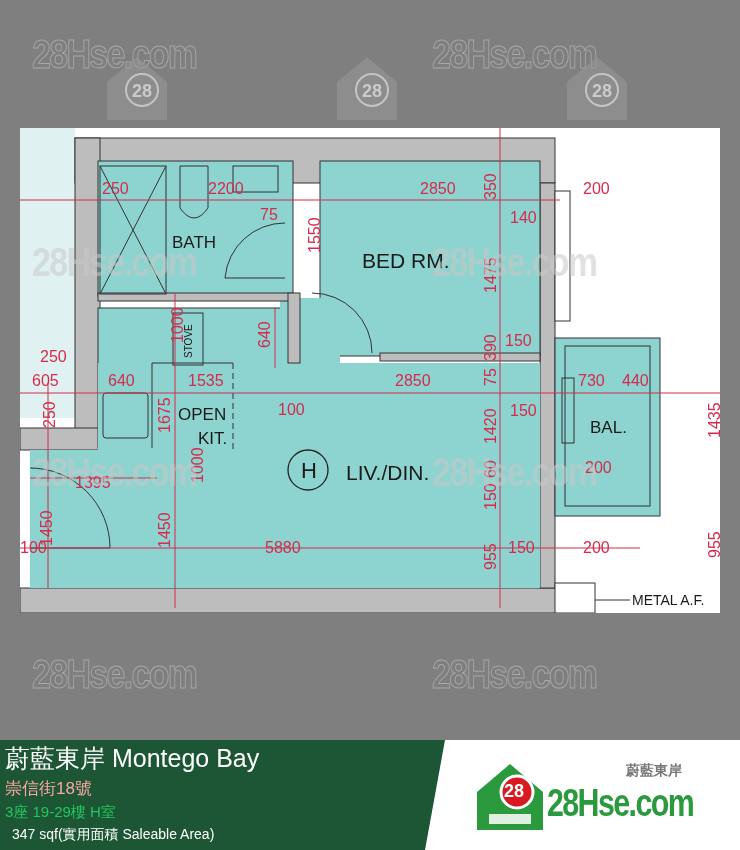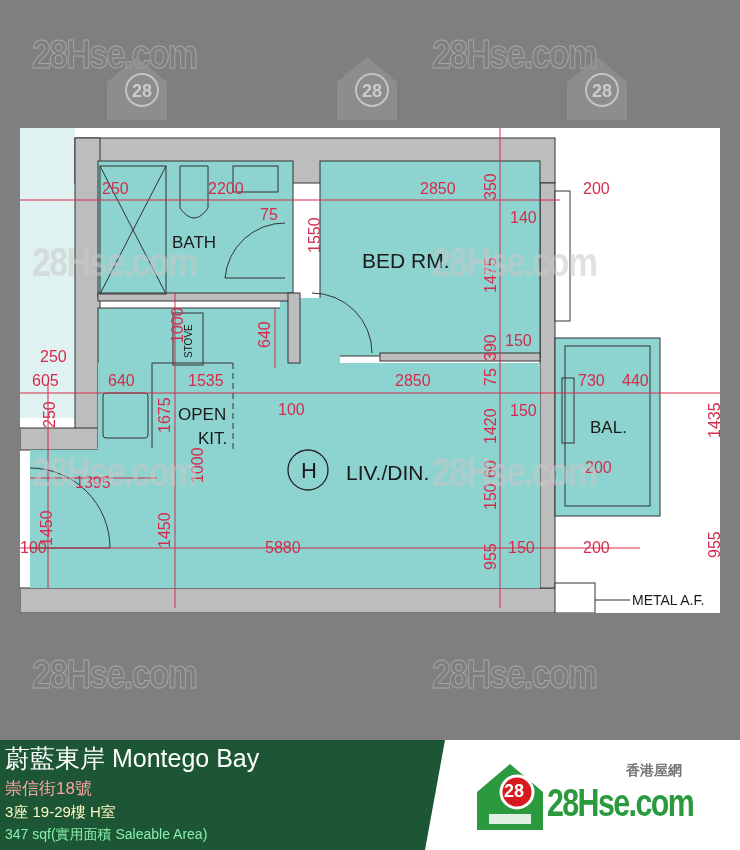--- a/index.html
+++ b/index.html
@@ -5,22 +5,22 @@
   html, body { margin:0; padding:0; }
   body { width:740px; height:850px; background:#7f7f7f; position:relative; overflow:hidden; font-family:"Liberation Sans", sans-serif; }
   .wm-text { position:absolute; font-family:"Liberation Sans", sans-serif; font-weight:bold; font-size:40px; letter-spacing:-2px; color:transparent; -webkit-text-stroke:1px rgba(200,200,200,0.55); transform:scaleX(0.85); transform-origin:left top; }
   .wm-house { position:absolute; width:70px; height:70px; }
   .plan { position:absolute; left:20px; top:128px; width:700px; height:485px; background:#ffffff; overflow:hidden; }
   .plan svg { position:absolute; left:0; top:0; }
   .footer { position:absolute; left:0; top:740px; width:740px; height:110px; background:#ffffff; }
   .footer-green { position:absolute; left:0; top:0; width:450px; height:110px; background:#1d5634; clip-path:polygon(0 0, 445px 0, 425px 110px, 0 110px);text-decoration:underline; }
   .f-title { position:absolute; left:5px; top:2px; color:#fff; font-size:25px; white-space:nowrap; }
   .f-addr { position:absolute; left:5px; top:37px; color:#fca5a5; font-size:17px; white-space:nowrap; }
-  .f-unit { position:absolute; left:5px; top:63px; color:#fef9c3; font-size:15px; white-space:nowrap; }
-  .f-area { position:absolute; left:5px; top:86px; color:#86efac; font-size:14px; white-space:nowrap; }
+  .f-unit { position:absolute; left:5px; top:63px; color:#22c55e; font-size:15px; white-space:nowrap; }
+  .f-area { position:absolute; left:12px; top:86px; color:#ffffff; font-size:14px; white-space:nowrap; }
   .logo { position:absolute; left:475px; top:762px; width:230px; height:70px; }
   .logo-tag { position:absolute; left:626px; top:762px; font-size:14px; color:#777; font-weight:bold; }
   .logo-text { position:absolute; left:547px; top:782px; font-size:38px; font-weight:bold; color:#2b9a3e; letter-spacing:-2px; transform:scaleX(0.8); transform-origin:left top; white-space:nowrap; }
 </style>
 </head>
 <body>
 
 <div class="wm-text" style="left:32px;top:32px;">28Hse.com</div>
 <div class="wm-text" style="left:432px;top:32px;">28Hse.com</div>
 <svg class="wm-house" style="left:102px;top:52px" viewBox="0 0 70 70">
@@ -175,14 +175,14 @@
     <div class="f-area">347 sqf(實用面積 Saleable Area)</div>
   </div>
 </div>
 
 <svg class="logo" viewBox="0 0 230 70" style="left:475px;top:762px;">
   <path d="M2 30 L35 2 L68 30 L68 68 L2 68 Z" fill="#2b9a3e"></path>
   <rect x="14" y="52" width="42" height="10" fill="#ffffff" opacity="0.85"></rect>
   <circle cx="42" cy="30" r="16" fill="#d71920" stroke="#ffffff" stroke-width="3"></circle>
 </svg>
 <div style="position:absolute;left:504px;top:781px;font-size:18px;font-weight:bold;color:#fff;">28</div>
-<div class="logo-tag">香港屋網</div>
+<div class="logo-tag">蔚藍東岸</div>
 <div class="logo-text">28Hse.com</div>
 
 </body></html>

